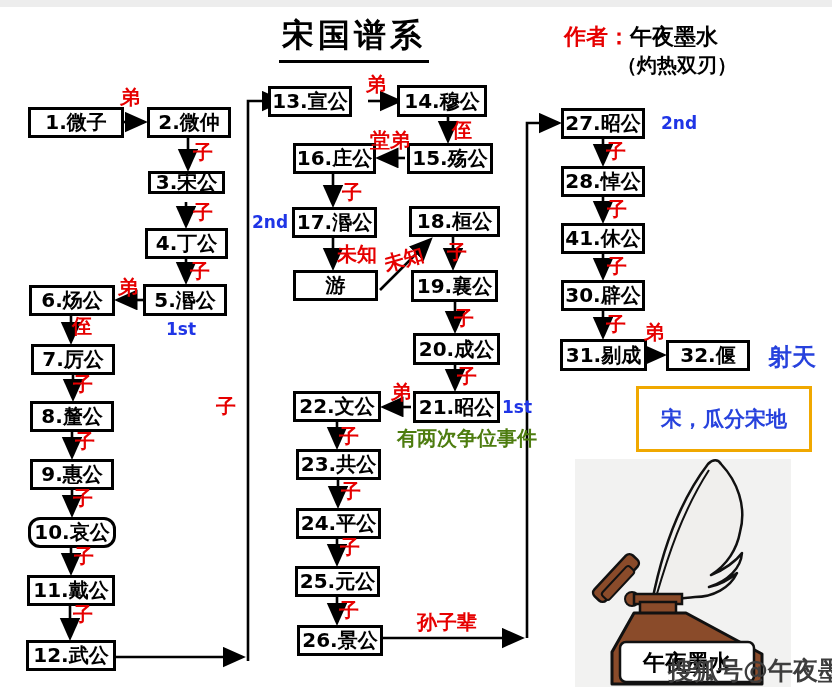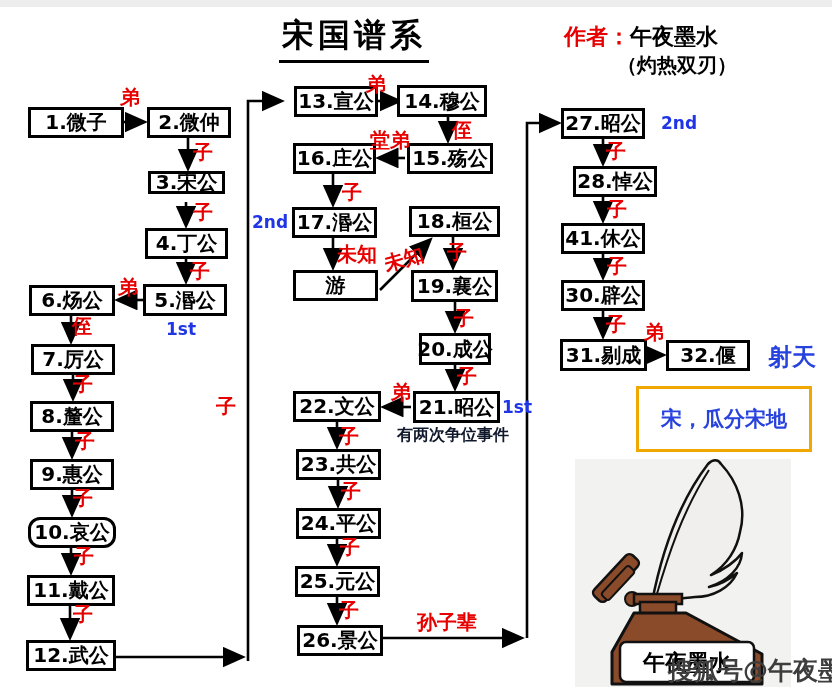--- a/index.html
+++ b/index.html
@@ -14,22 +14,22 @@
   .author-alias{position:absolute;left:617px;top:52px;font-size:20px;color:#000;
        font-family:"DejaVu Serif","Liberation Serif",serif;font-weight:bold;}
   .box{position:absolute;background:#fff;border:3px solid #000;box-sizing:border-box;
        display:flex;align-items:center;justify-content:center;font-weight:bold;font-size:20px;
        color:#000;white-space:nowrap;z-index:3;}
   .rel{position:absolute;color:#e60000;font-family:"DejaVu Serif","Liberation Serif",serif;
        font-weight:bold;font-size:20px;white-space:nowrap;z-index:4;}
   .ordinal{position:absolute;color:#1f35e6;font-weight:bold;font-size:17px;white-space:nowrap;z-index:4;}
   .blue-kai{position:absolute;color:#2742dd;font-family:"DejaVu Serif","Liberation Serif",serif;
        font-weight:bold;font-size:24px;white-space:nowrap;z-index:4;}
-  .orange-kai{position:absolute;color:#0f172a;font-family:"DejaVu Serif","Liberation Serif",serif;
-       font-weight:bold;font-size:16px;white-space:nowrap;z-index:4;text-align:center;}
+  .orange-kai{position:absolute;color:#4d7c0f;font-family:"DejaVu Serif","Liberation Serif",serif;
+       font-weight:bold;font-size:20px;white-space:nowrap;z-index:4;text-align:center;}
   #edges-svg{position:absolute;left:0;top:0;z-index:2;}
   .summary-box{position:absolute;left:636px;top:386px;width:176px;height:66px;box-sizing:border-box;
        border:3px solid #f0a800;display:flex;flex-direction:column;align-items:center;justify-content:center;
        color:#2742dd;font-family:"DejaVu Serif","Liberation Serif",serif;font-weight:bold;font-size:21px;
        line-height:30px;z-index:3;white-space:nowrap;}
   .illustration{position:absolute;left:568px;top:456px;width:244px;height:231px;z-index:1;}
   .watermark{position:absolute;left:668px;top:654px;font-size:25px;font-weight:bold;color:#3d3d3d;
        z-index:5;white-space:nowrap;}
 </style>
 </head>
@@ -92,37 +92,37 @@
     <div class="box" style="left: 148px; top: 171px; width: 77px; height: 23px;">3.宋公</div>
     <div class="box" style="left: 145px; top: 228px; width: 83px; height: 31px;">4.丁公</div>
     <div class="box" style="left: 143px; top: 284px; width: 84px; height: 32px;">5.湣公</div>
     <div class="box" style="left: 29px; top: 285px; width: 86px; height: 31px;">6.炀公</div>
     <div class="box" style="left: 31px; top: 344px; width: 84px; height: 31px;">7.厉公</div>
     <div class="box" style="left: 30px; top: 401px; width: 84px; height: 31px;">8.釐公</div>
     <div class="box" style="left: 30px; top: 459px; width: 84px; height: 31px;">9.惠公</div>
     <div class="box" style="left: 28px; top: 517px; width: 88px; height: 31px; border-radius: 12px;">10.哀公</div>
     <div class="box" style="left: 27px; top: 575px; width: 88px; height: 31px;">11.戴公</div>
     <div class="box" style="left: 26px; top: 640px; width: 90px; height: 31px;">12.武公</div>
-    <div class="box" style="left: 294px; top: 86px; width: 84px; height: 31px;">13.宣公</div>
+    <div class="box" style="left: 268px; top: 86px; width: 84px; height: 31px;">13.宣公</div>
     <div class="box" style="left: 397px; top: 85px; width: 90px; height: 32px;">14.穆公</div>
     <div class="box" style="left: 407px; top: 143px; width: 86px; height: 31px;">15.殇公</div>
     <div class="box" style="left: 293px; top: 143px; width: 83px; height: 31px;">16.庄公</div>
     <div class="box" style="left: 292px; top: 207px; width: 85px; height: 31px;">17.湣公</div>
     <div class="box" style="left: 409px; top: 206px; width: 91px; height: 31px;">18.桓公</div>
     <div class="box" style="left: 293px; top: 270px; width: 85px; height: 31px;">游</div>
     <div class="box" style="left: 411px; top: 270px; width: 87px; height: 32px;">19.襄公</div>
-    <div class="box" style="left: 413px; top: 333px; width: 72px; height: 32px; margin-left: 6px;">20.成公</div>
+    <div class="box" style="left: 413px; top: 333px; width: 87px; height: 32px;">20.成公</div>
     <div class="box" style="left: 413px; top: 391px; width: 87px; height: 32px;">21.昭公</div>
     <div class="box" style="left: 293px; top: 391px; width: 88px; height: 31px;">22.文公</div>
     <div class="box" style="left: 296px; top: 449px; width: 85px; height: 31px;">23.共公</div>
     <div class="box" style="left: 296px; top: 508px; width: 85px; height: 31px;">24.平公</div>
     <div class="box" style="left: 295px; top: 566px; width: 85px; height: 31px;">25.元公</div>
     <div class="box" style="left: 297px; top: 625px; width: 86px; height: 31px;">26.景公</div>
     <div class="box" style="left: 561px; top: 108px; width: 84px; height: 31px;">27.昭公</div>
-    <div class="box" style="left: 561px; top: 166px; width: 84px; height: 31px; margin-left: 12px;">28.悼公</div>
+    <div class="box" style="left: 561px; top: 166px; width: 84px; height: 31px;">28.悼公</div>
     <div class="box" style="left: 561px; top: 223px; width: 84px; height: 31px;">41.休公</div>
     <div class="box" style="left: 561px; top: 280px; width: 84px; height: 31px;">30.辟公</div>
     <div class="box" style="left: 560px; top: 339px; width: 87px; height: 32px;">31.剔成</div>
     <div class="box" style="left: 666px; top: 340px; width: 84px; height: 31px;">32.偃</div>
   </div>
 <div id="labels-layer">
     <span class="rel" style="left: 120px; top: 84px;">弟</span>
     <span class="rel" style="left: 193px; top: 139px;">子</span>
     <span class="rel" style="left: 193px; top: 199px;">子</span>
     <span class="rel" style="left: 190px; top: 258px;">子</span>

